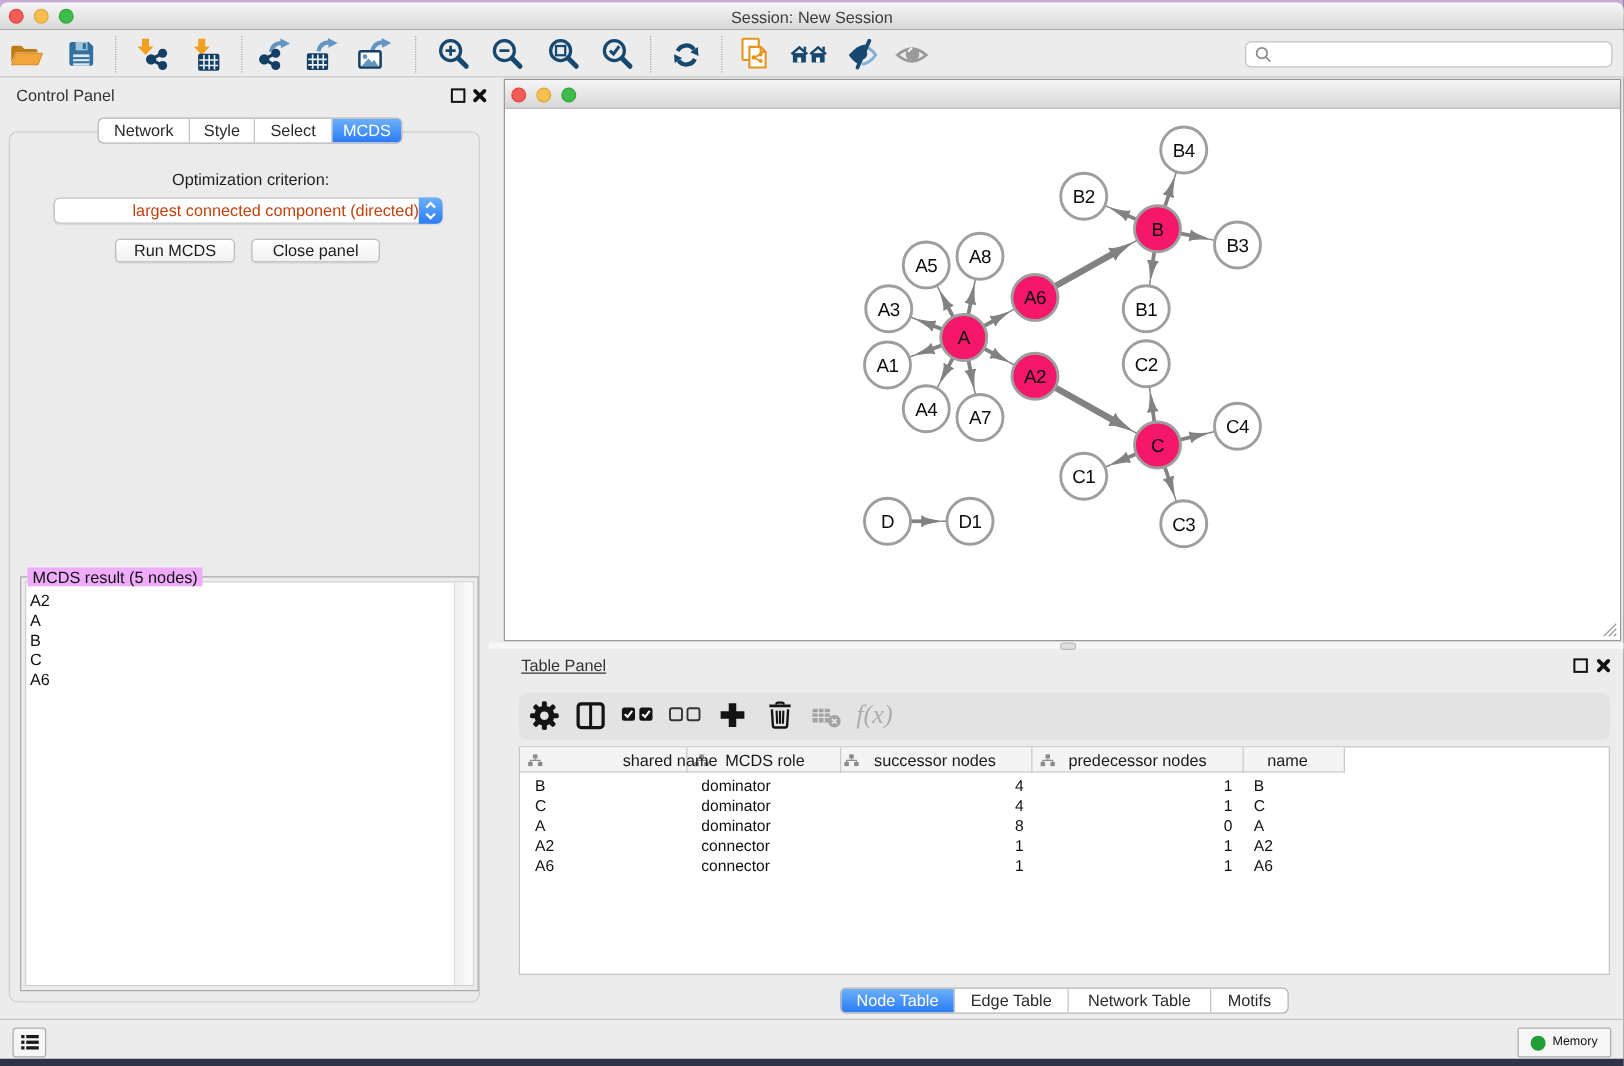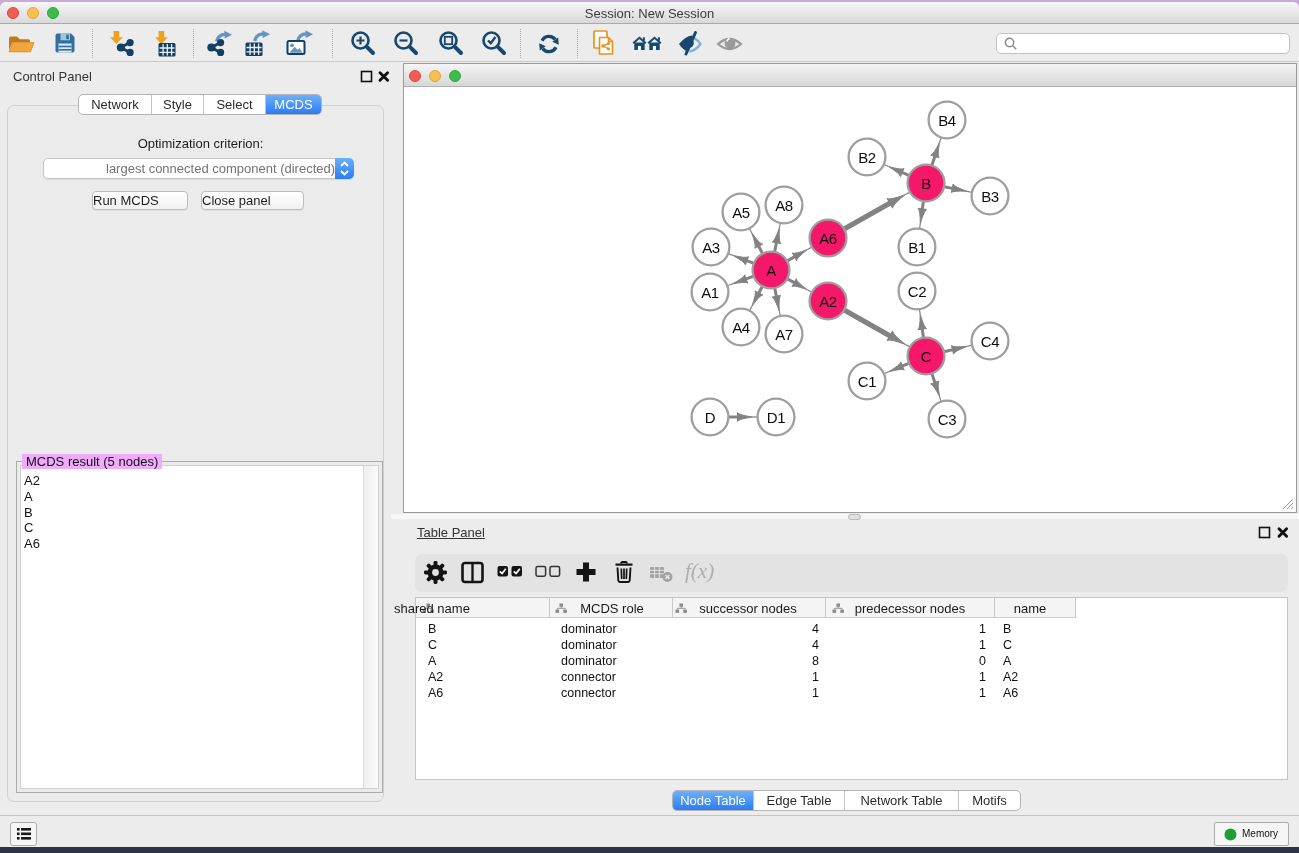--- a/index.html
+++ b/index.html
@@ -18,23 +18,23 @@
 
 #cpTitle { top:69px; left:13px; font-size:13px; color:#333; }
 #cpPanel { top:105px; left:7px; width:377px; height:697px; background:#ebebeb; border:1px solid #cfcfcf; border-radius:7px; }
 .seg { position:absolute; display:flex; height:21px; border:1px solid #b4b4b4; border-radius:5px; background:#fff; overflow:hidden; }
 .seg div { font-size:13px; color:#2a2a2a; text-align:center; line-height:19px; border-right:1px solid #c3c3c3; }
 .seg div:last-child { border-right:none; }
 .seg .sel { background:linear-gradient(#6cb0fa,#2b7bf5); color:#fff; }
 #cpTabs { top:94px; left:78px; }
 #optLabel { top:136px; left:12px; width:377px; text-align:center; font-size:13px; color:#1d1d1d; }
 #dropdown { top:158px; left:43px; width:311px; height:21px; background:#fff; border:1px solid #c6c6c6; border-radius:5px; box-shadow:0 1px 1px rgba(0,0,0,.08); }
-#dropdown span { position:absolute; left:14px; top:2px; font-size:13px; color:#737373;padding-left:48px; }
+#dropdown span { position:absolute; left:14px; top:2px; font-size:13px; color:#c2410c;padding-left:48px; }
 #ddspin { position:absolute; right:-1px; top:-1px; width:19px; height:21px; border-radius:0 5px 5px 0; background:linear-gradient(#6cb0fa,#2b7bf5); }
-.btn { position:absolute; height:19px; background:linear-gradient(#ffffff,#f1f1f1); border:1px solid #bcbcbc; border-radius:4px; font-size:13px; color:#1d1d1d; text-align:left; line-height:17px; box-shadow:0 1px 1px rgba(0,0,0,.06); }
+.btn { position:absolute; height:19px; background:linear-gradient(#ffffff,#f1f1f1); border:1px solid #bcbcbc; border-radius:4px; font-size:13px; color:#1d1d1d; text-align:center; line-height:17px; box-shadow:0 1px 1px rgba(0,0,0,.06); }
 #fldset { top:461px; left:16px; width:367px; height:332px; border:1px solid #ababab; }
 #fldLegend { top:454px; left:22px; background:#f0abfc; padding:0 4px; font-size:13px; color:#111; }
 #mcdsList { top:465px; left:20px; width:359px; height:324px; background:#fff; border:1px solid #cfcfcf; font-size:13px; color:#111; }
 #mcdsList { padding-top:7px; } #mcdsList div { padding-left:3px; height:15.8px; line-height:15.8px; }
 #mcdsScroll { top:466px; left:363px; width:15px; height:322px; background:linear-gradient(90deg,#efefef,#fbfbfb); border-left:1px solid #ddd; }
 
 #iwin { top:63px; left:403px; width:894px; height:450px; background:#fff; border:1px solid #999; }
 #iwinTitle { position:absolute; top:0; left:0; width:100%; height:23px; background:linear-gradient(#f5f5f5,#d7d7d7); border-bottom:1px solid #b0b0b0; }
 #iwinText { position:absolute; top:5px; left:0; width:100%; text-align:center; font-size:13px; color:#333; }
 
@@ -445,21 +445,21 @@
       </g>
     </svg>
 <svg class="panico" style="left:416px;top:5px" width="13" height="11" viewBox="0 0 13 11">
       <g fill="#8b8b8b">
         <rect x="4.4" y="0.5" width="3.6" height="3.3"></rect>
         <rect x="0.5" y="6.6" width="3.6" height="3.3"></rect>
         <rect x="8.3" y="6.6" width="3.6" height="3.3"></rect>
         <path d="M6.2 3.8 V5.3 M2.3 6.6 V5.3 H10.1 V6.6" stroke="#8b8b8b" stroke-width="0.9" fill="none"></path>
       </g>
     </svg>
-<div class="panico" style="left:-22px;top:3px;width:180px;text-align:left;font-size:13px;color:#1a1a1a">shared name</div>
+<div class="panico" style="left:-22px;top:3px;width:180px;text-align:right;font-size:13px;color:#1a1a1a">shared name</div>
 <div class="panico" style="left:106px;top:3px;width:180px;text-align:center;font-size:13px;color:#1a1a1a">MCDS role</div>
 <div class="panico" style="left:242px;top:3px;width:180px;text-align:center;font-size:13px;color:#1a1a1a">successor nodes</div>
 <div class="panico" style="left:404px;top:3px;width:180px;text-align:center;font-size:13px;color:#1a1a1a">predecessor nodes</div>
 <div class="panico" style="left:524px;top:3px;width:180px;text-align:center;font-size:13px;color:#1a1a1a">name</div>
 <div class="trow" style="left:12px;top:23px;width:110px">B</div>
 <div class="trow" style="left:145px;top:23px;width:110px">dominator</div>
 <div class="trow num" style="left:303px;top:23px;width:100px">4</div>
 <div class="trow num" style="left:470px;top:23px;width:100px">1</div>
 <div class="trow" style="left:587px;top:23px;width:70px">B</div>
 <div class="trow" style="left:12px;top:39px;width:110px">C</div>
@@ -477,21 +477,21 @@
 <div class="trow num" style="left:303px;top:71px;width:100px">1</div>
 <div class="trow num" style="left:470px;top:71px;width:100px">1</div>
 <div class="trow" style="left:587px;top:71px;width:70px">A2</div>
 <div class="trow" style="left:12px;top:87px;width:110px">A6</div>
 <div class="trow" style="left:145px;top:87px;width:110px">connector</div>
 <div class="trow num" style="left:303px;top:87px;width:100px">1</div>
 <div class="trow num" style="left:470px;top:87px;width:100px">1</div>
 <div class="trow" style="left:587px;top:87px;width:70px">A6</div>
 </div>
 <div class="seg abs" id="btTabs">
-  <div class="sel" style="width:81px">Node Table</div>
+  <div class="sel" style="width:91px">Node Table</div>
   <div style="width:91px">Edge Table</div>
   <div style="width:114px">Network Table</div>
   <div style="width:61px">Motifs</div>
 </div>
 
 <div class="abs" id="statusline"></div>
 <div class="abs" id="listBtn">
   <svg width="25" height="22" viewBox="0 0 25 22">
       <g fill="#1a1a1a">
         <rect x="6" y="5" width="2.6" height="2.6"></rect>

